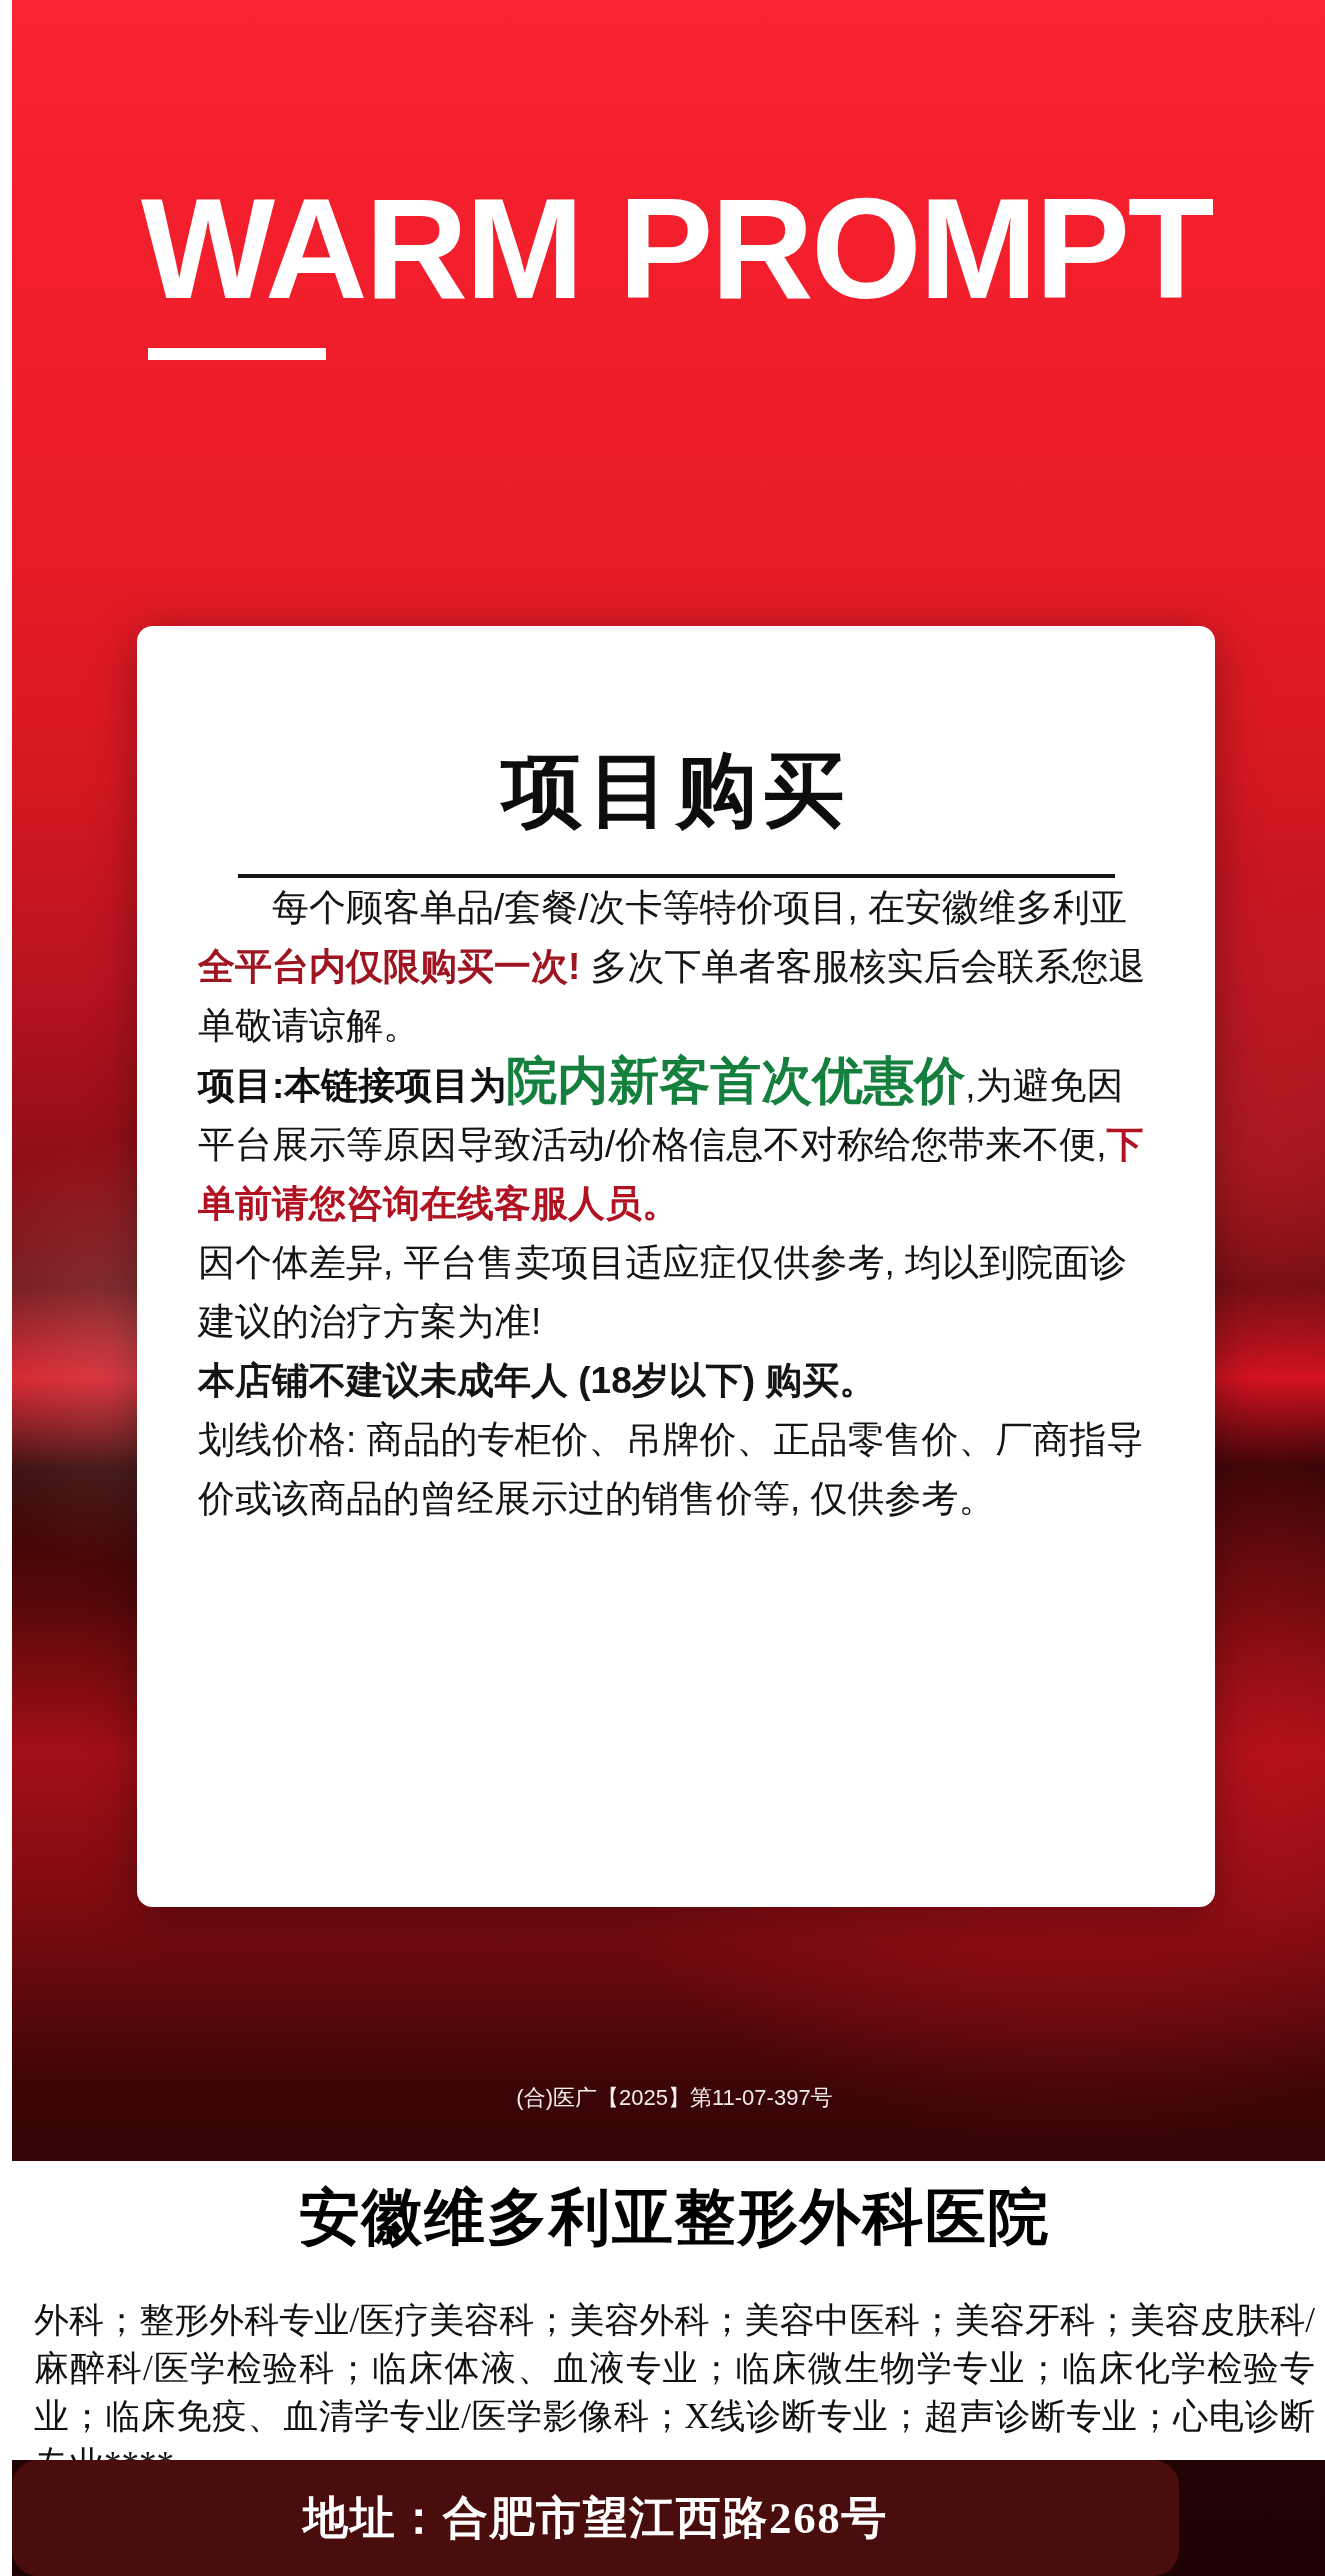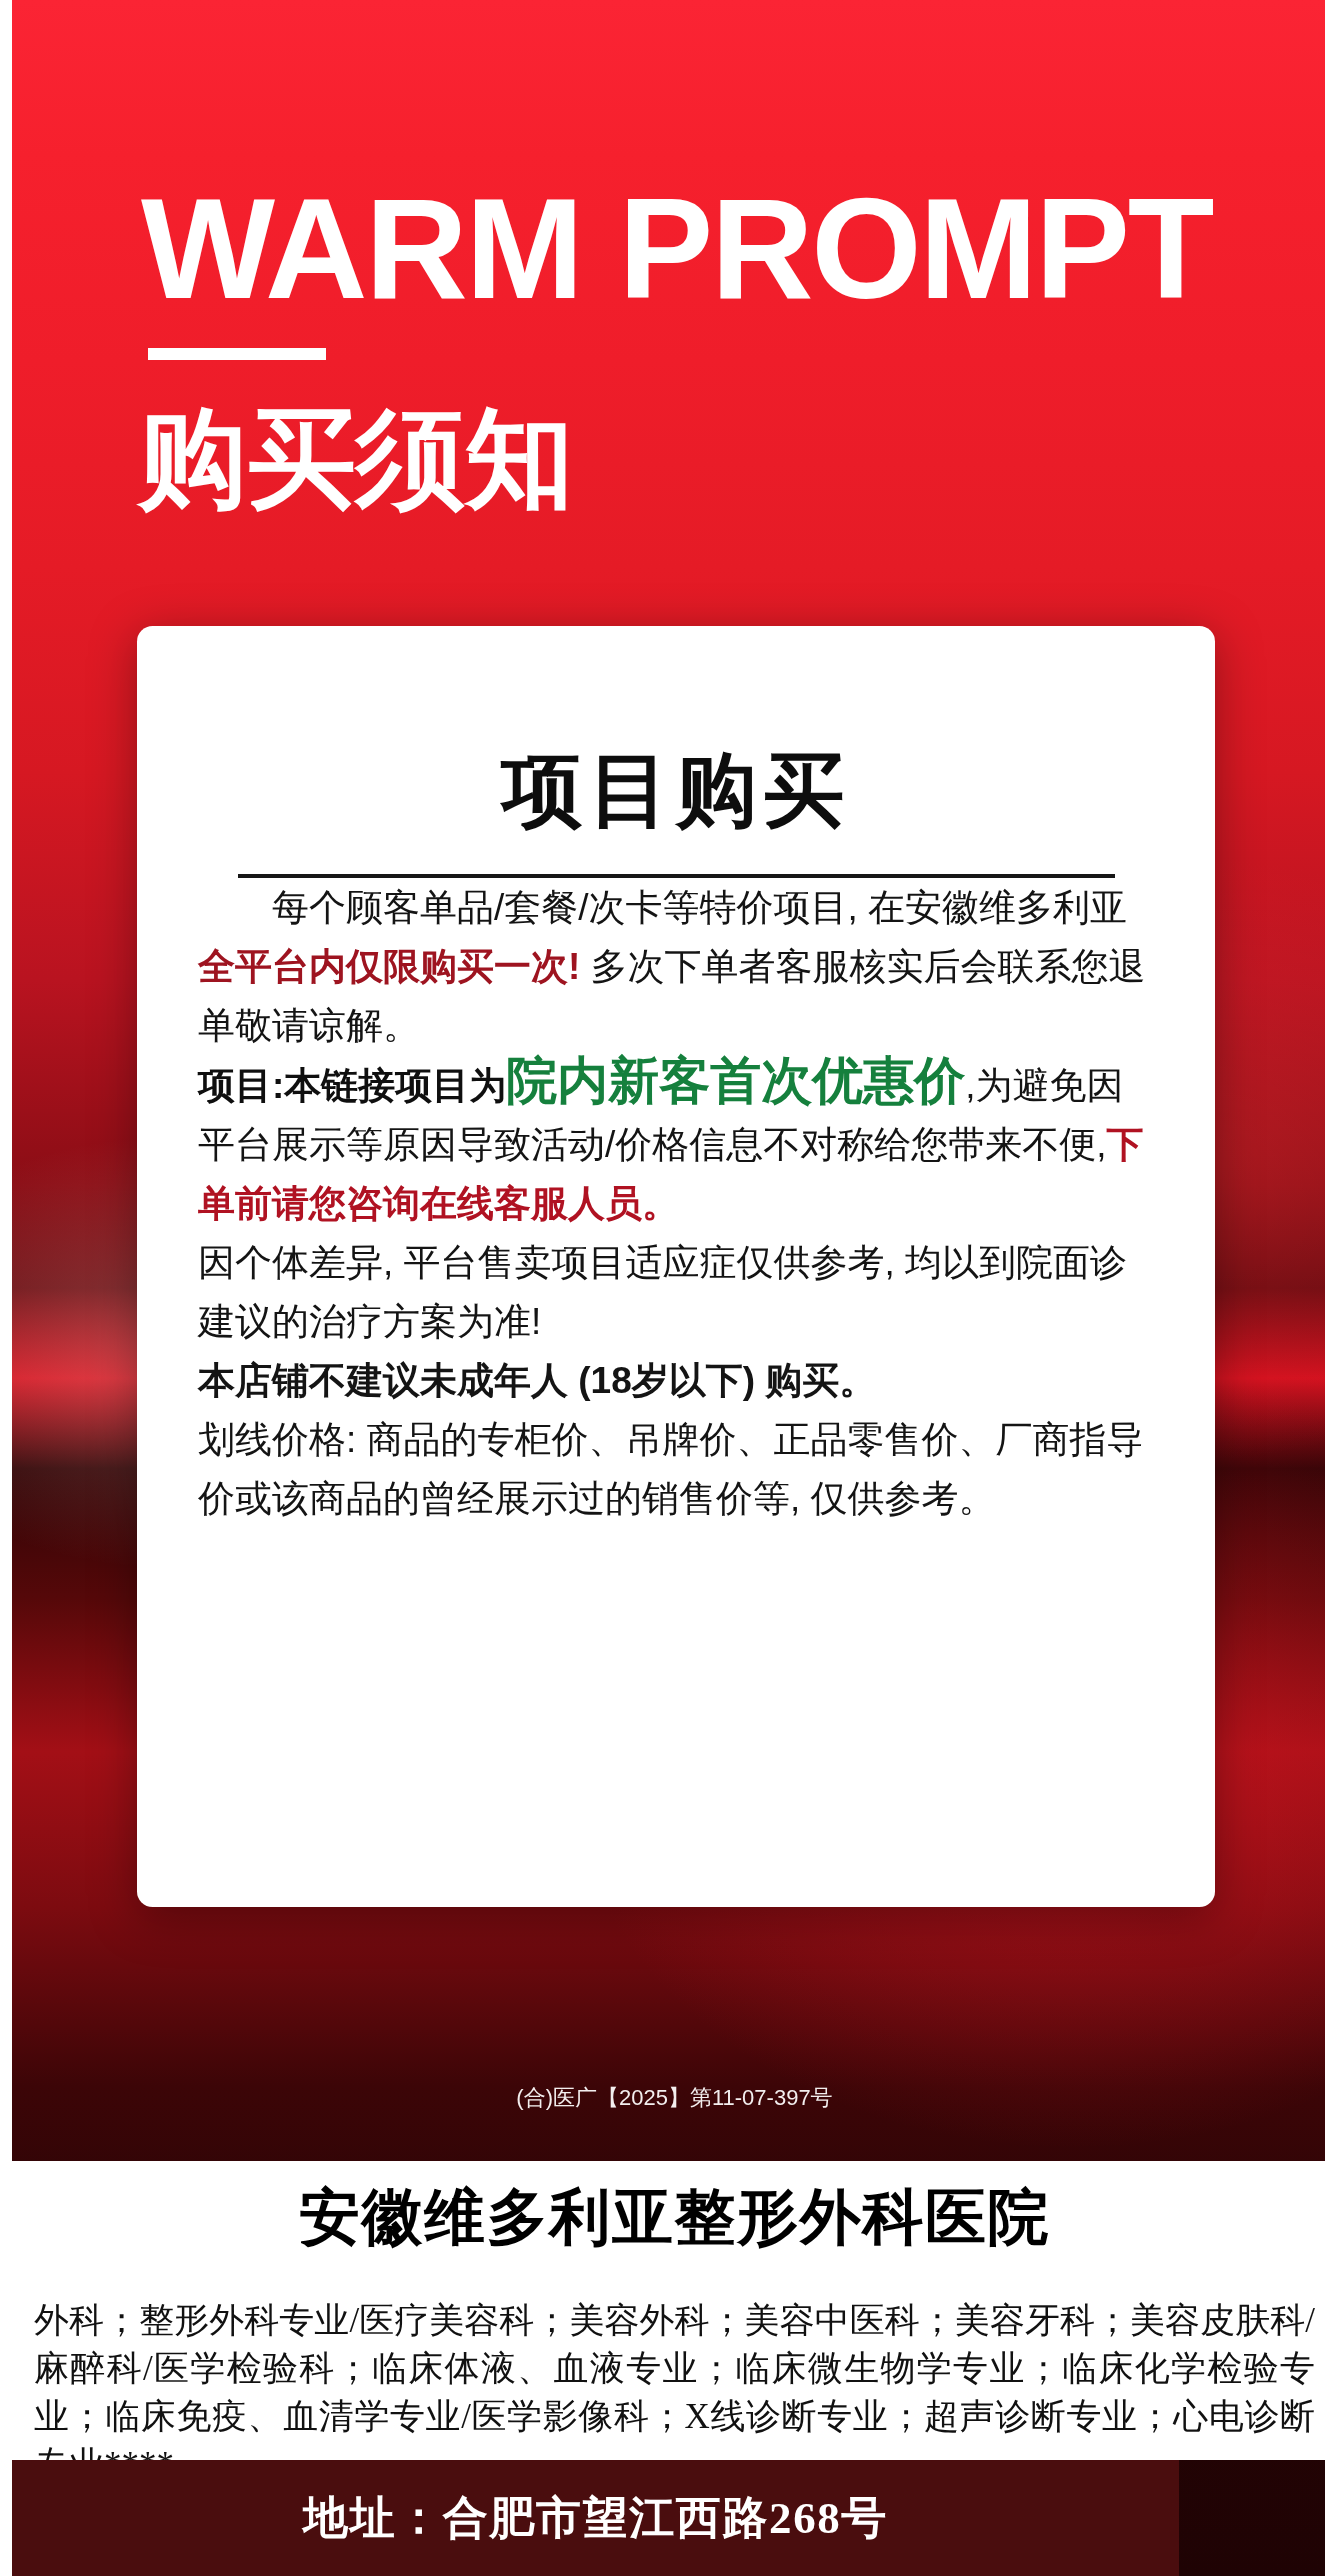--- a/index.html
+++ b/index.html
@@ -128,40 +128,40 @@
     line-height: 48px;
     color: #111111;
     text-align: justify;
   }
   
   .address-bar {
     position: absolute;
     left: 0; top: 2460px;
     width: 1167px; height: 116px;
     background: #4a0d0e;
+    border-radius: 26px;
   }
   .address-text {
     width: 100%;
     text-align: center;
     font-family: "Liberation Serif", "DejaVu Serif", serif;
     font-size: 45px;
     line-height: 116px;
     font-weight: 700;
     color: #ffffff;
     letter-spacing: 1.6px;
   }
 </style>
 </head>
 <body>
 
 <div id="poster">
 
   <div class="hero-title">WARM PROMPT</div>
   <div class="hero-dash"></div>
-  <div class="hero-subtitle">购买须知</div>
 
   <div class="card">
     <h1 class="card-title">项目购买</h1>
     <div class="card-divider"></div>
 
     <p class="p1"><span>每个顾客单品/套餐/次卡等特价项目, 在安徽维多利亚</span><span class="hl-deep">全平台内仅限购买一次!</span><span> 多次下单者客服核实后会联系您退单敬请谅解。</span></p>
 
     <p class="p2"><span class="lead-bold">项目:本链接项目为</span><span class="hl-big">院内新客首次优惠价</span><span>,为避免因平台展示等原因导致活动/价格信息不对称给您带来不便,</span><span class="hl-bright">下单前请您咨询在线客服人员。</span></p>
 
     <p class="p3">因个体差异, 平台售卖项目适应症仅供参考, 均以到院面诊建议的治疗方案为准!</p>

